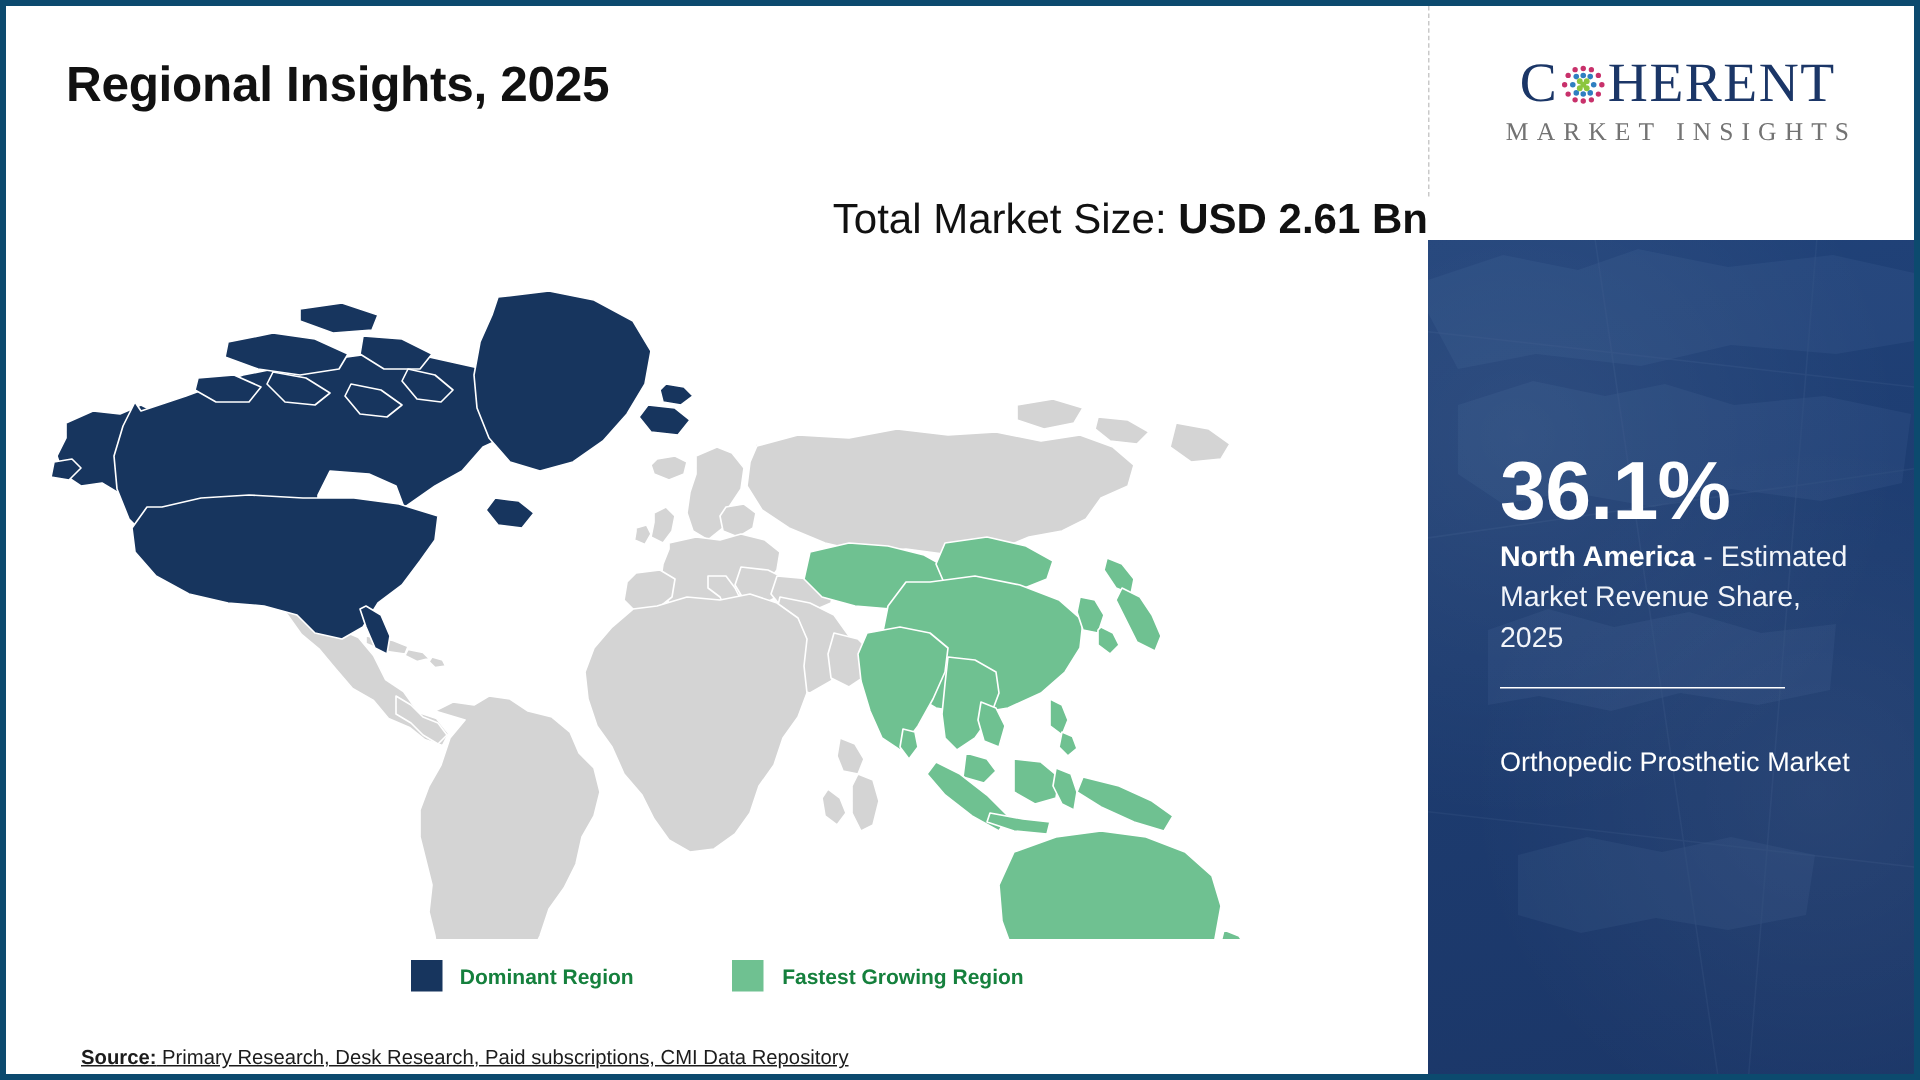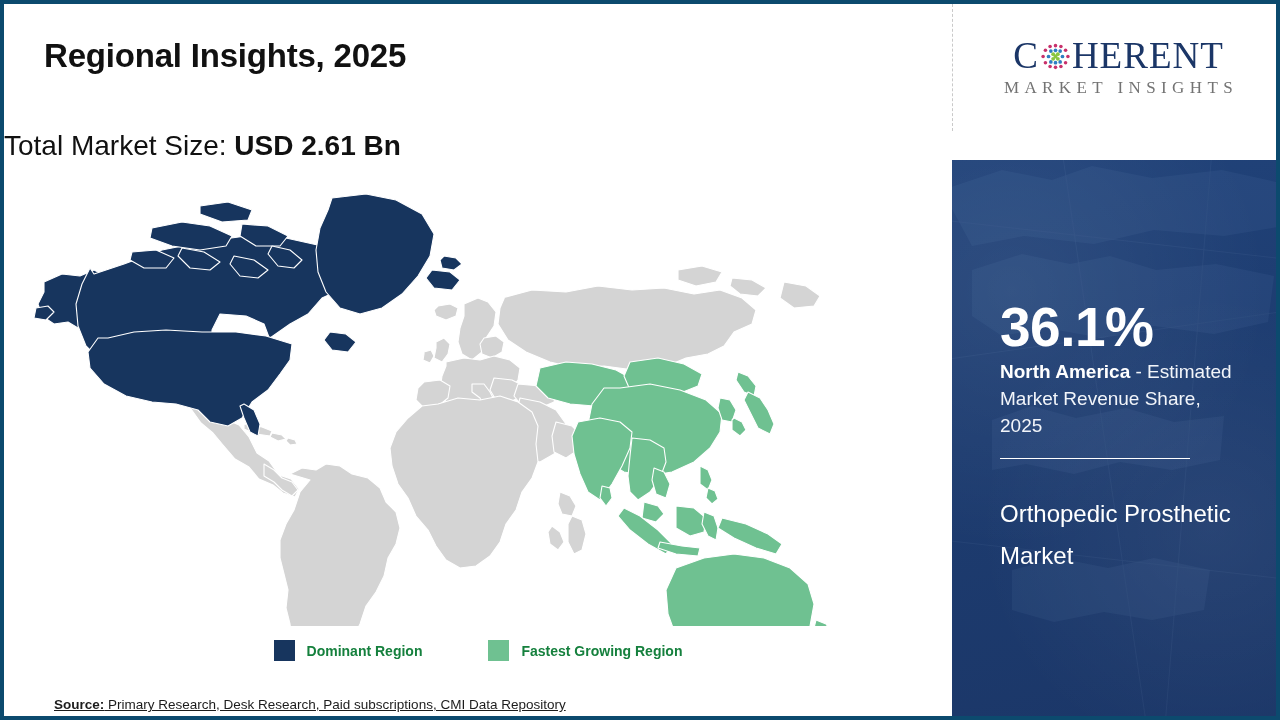--- a/index.html
+++ b/index.html
@@ -35,21 +35,21 @@
     font-weight: bold;
     color: #111111;
     letter-spacing: -0.2px;
     white-space: nowrap;
   }
   .market-size {
     position: absolute;
     left: 0;
     top: 126px;
     width: 948px;
-    text-align: left;
+    text-align: right;
     font-size: 28px;
     color: #111111;
     white-space: nowrap;
   }
   .market-size .ms-label { font-weight: normal; }
   .market-size .ms-value { font-weight: bold; }
 
   
   .map-wrap {
     position: absolute;
@@ -197,21 +197,21 @@
     position: absolute;
     top: 298px;
     width: 190px;
     height: 1px;
     background: #ffffff;
   }
   .stat-market {
     position: absolute;
     top: 333px;
     width: 250px;
-    font-size: 24px;
+    font-size: 18px;
     color: #ffffff;
     line-height: 1.73;
     font-weight: normal;
   }
 </style>
 </head>
 <body>
 
 <div class="infographic">
 

